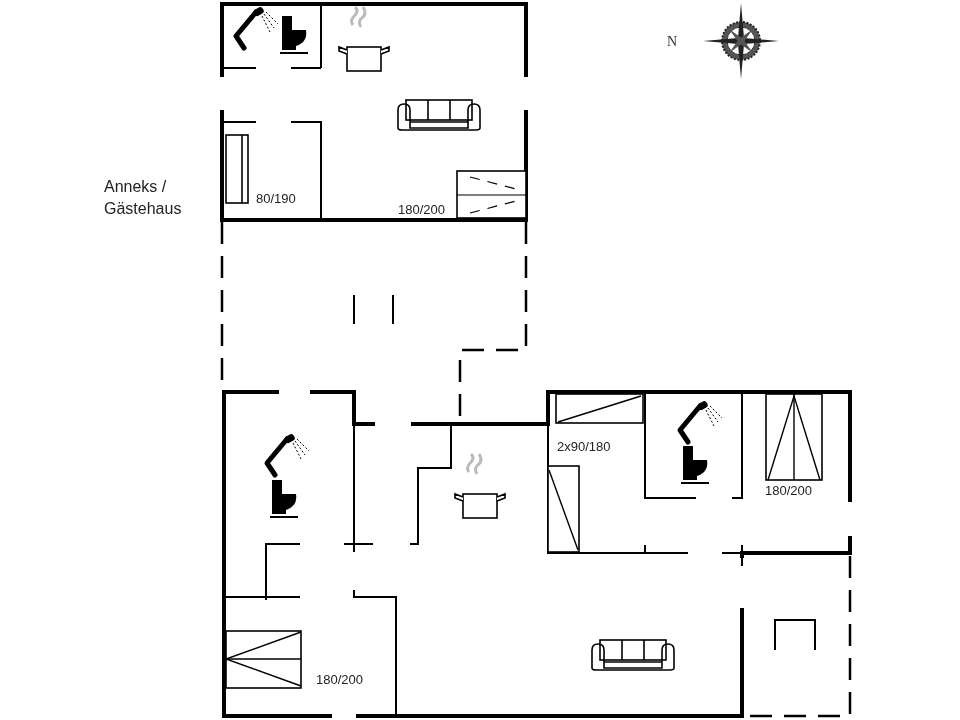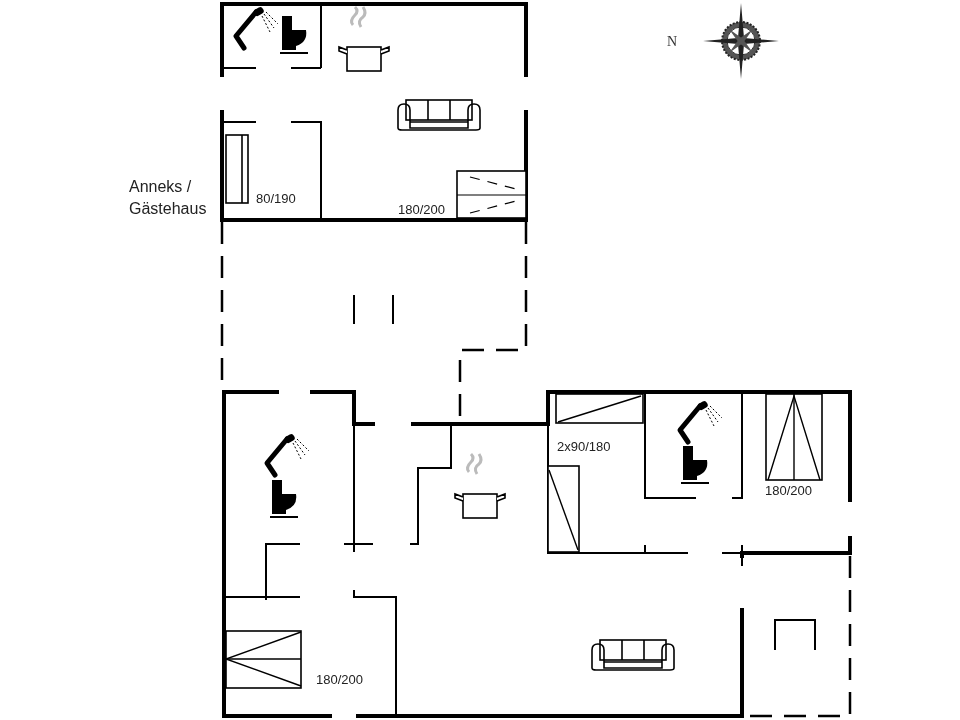--- a/index.html
+++ b/index.html
@@ -3,21 +3,21 @@
 <meta charset="utf-8">
 <style>
   html, body { margin: 0; padding: 0; background: #ffffff; }
   body { width: 960px; height: 720px; position: relative; overflow: hidden; font-family: "Liberation Sans", sans-serif; }
   svg { position: absolute; left: 0; top: 0; }
   .wall { stroke: #000; stroke-width: 4; fill: none; stroke-linecap: square; }
   .wall-thin { stroke: #000; stroke-width: 2; fill: none; }
   .dash { stroke: #000; stroke-width: 2.5; fill: none; stroke-dasharray: 22 12; }
   .furn { stroke: #000; stroke-width: 1.6; fill: #fff; }
   .lbl { font-family: "Liberation Sans", sans-serif; font-size: 13px; fill: #222; }
-  .side-lbl { position: absolute; left: 104px; top: 176px; font-size: 16px; line-height: 22px; color: #222; font-family: "Liberation Sans", sans-serif; margin-left: 25px; }
+  .side-lbl { position: absolute; left: 104px; top: 176px; font-size: 16px; line-height: 22px; color: #222; font-family: "Liberation Sans", sans-serif; }
   .north { font-family: "Liberation Serif", serif; font-size: 14px; fill: #333; }
 </style>
 </head>
 <body>
 
 <div class="side-lbl">
   <div>Anneks /</div>
   <div>Gästehaus</div>
 </div>
 

